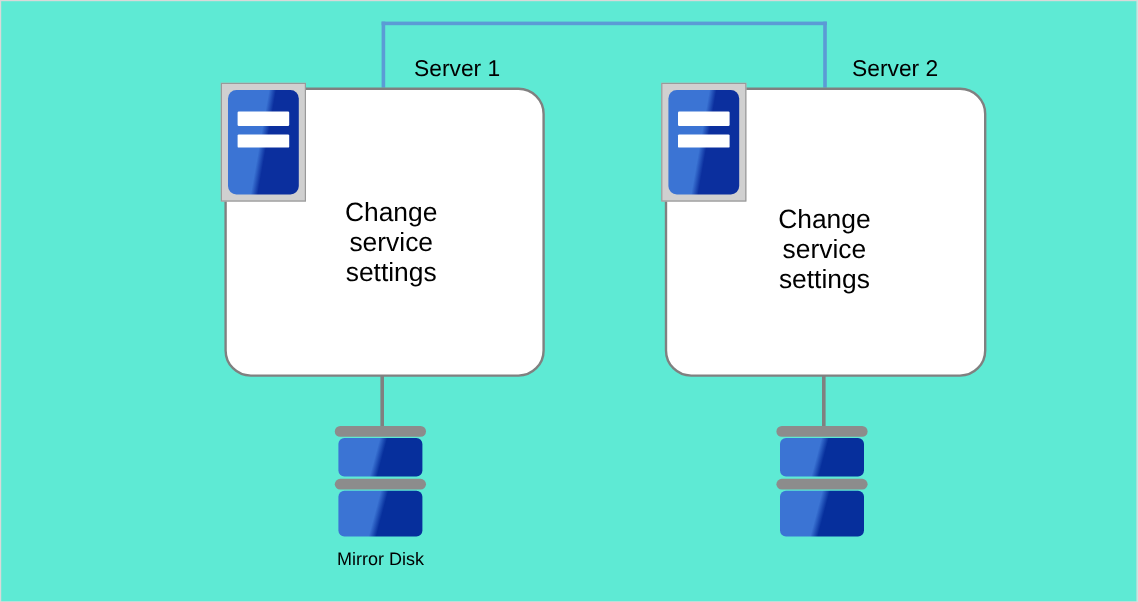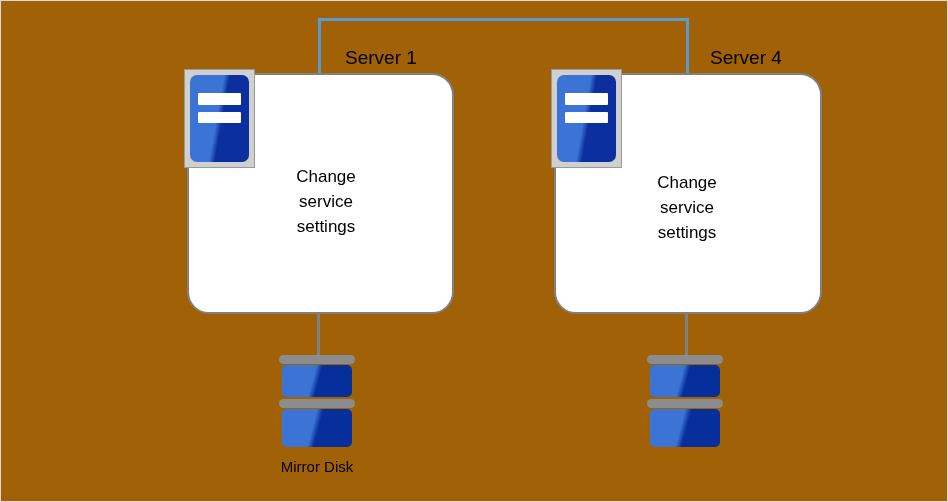--- a/index.html
+++ b/index.html
@@ -4,21 +4,21 @@
 <style>
   html, body {
     margin: 0;
     padding: 0;
     background: #ffffff;
   }
   #stage {
     position: relative;
     width: 948px;
     height: 502px;
-    background: #a16207;
+    background: #5eead4;
     box-sizing: border-box;
     border: 1px solid #d9d9d9;
     overflow: hidden;
     font-family: "Liberation Sans", sans-serif;
   }
   .abs { position: absolute; }
 
   
   .link-h {
     background: #5b9bd5;
@@ -40,21 +40,21 @@
   
   .server-label {
     font-size: 19px;
     color: #000000;
     white-space: nowrap;
     line-height: 1;
   }
 
   
   .box-text {
-    font-size: 17px;
+    font-size: 22px;
     color: #000000;
     line-height: 25px;
     text-align: center;
     white-space: nowrap;
   }
 
   
   .srv-icon {
     background: #d0d0d0;
     border: 1px solid #9a9a9a;
@@ -133,21 +133,21 @@
 
   <div class="abs" style="left:278px; top:354px; width:76px; height:96px;">
     <div class="disk-plate" style="position:absolute; left:0px;  top:0px;  width:76px; height:9px;"></div>
     <div class="disk-body" style="position:absolute; left:3px;  top:10px; width:70px; height:32px;"></div>
     <div class="disk-plate" style="position:absolute; left:0px;  top:44px; width:76px; height:9px;"></div>
     <div class="disk-body" style="position:absolute; left:3px;  top:54px; width:70px; height:38px;"></div>
   </div>
 
   <div class="abs disk-label" style="left:236px; top:458px; width:160px;">Mirror Disk</div>
 
-  <div class="abs server-label" style="left:709px; top:47px;">Server 4</div>
+  <div class="abs server-label" style="left:709px; top:47px;">Server 2</div>
 
   <div class="abs server-box" style="left:553px; top:72px; width:268px; height:241px;"></div>
 
   <div class="abs srv-icon" style="left:550px; top:68px; width:71px; height:99px;">
     <div class="srv-icon-inner">
       <span class="srv-bar b1"></span>
       <span class="srv-bar b2"></span>
     </div>
   </div>
 

